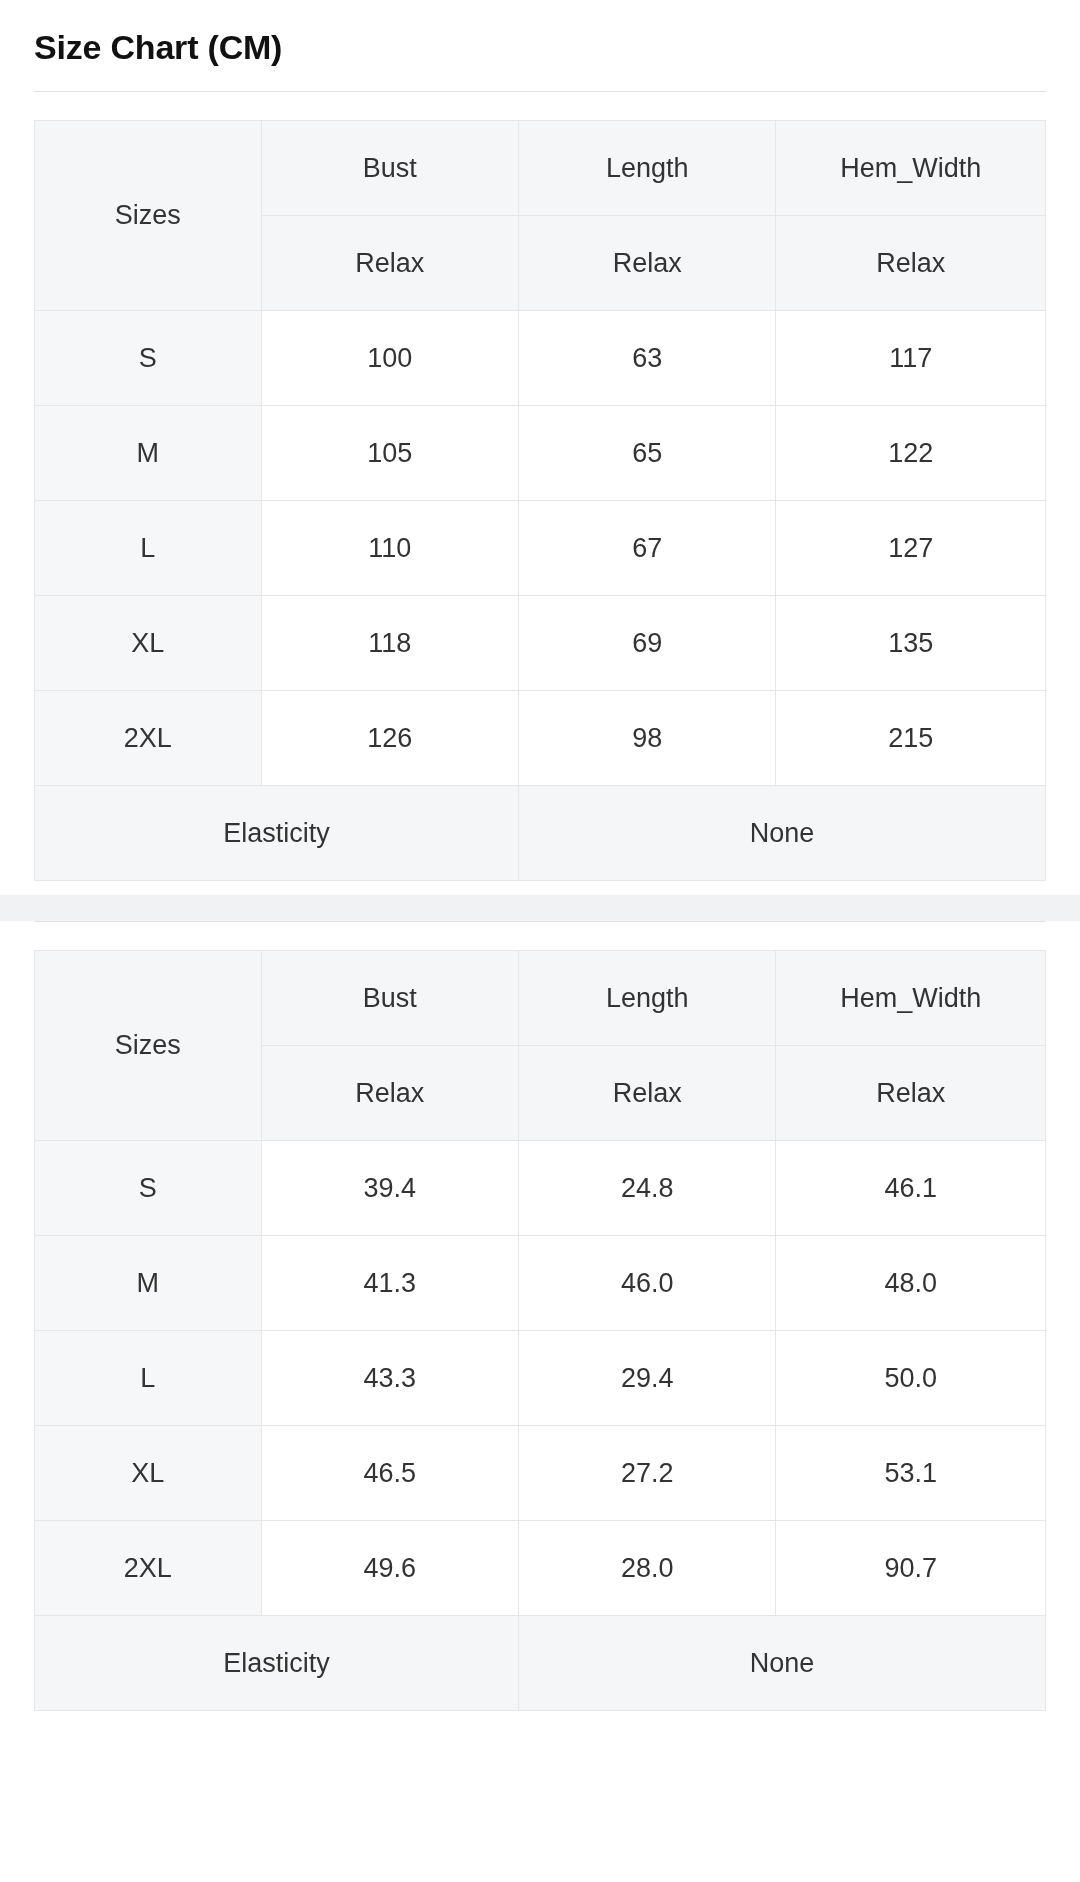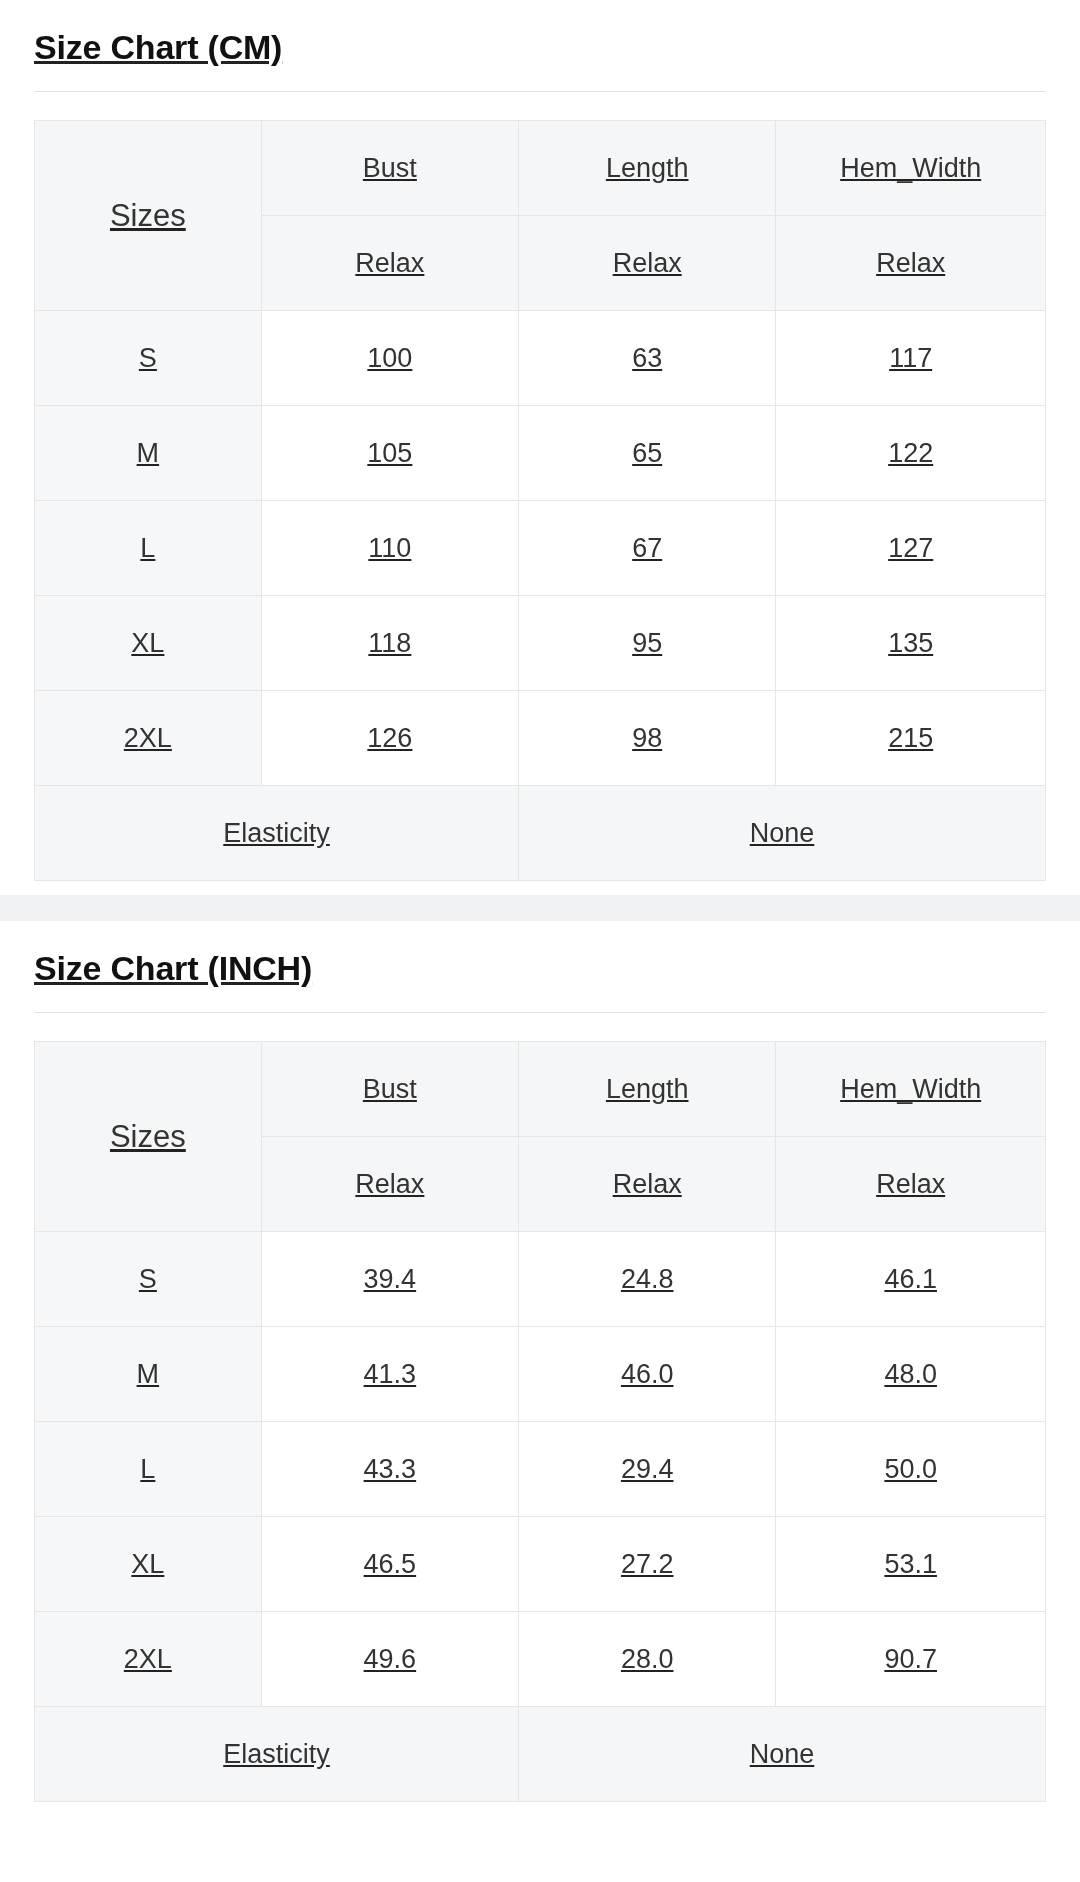--- a/index.html
+++ b/index.html
@@ -9,21 +9,20 @@
   }
   body {
     width: 1080px;
     font-family: "Liberation Sans", sans-serif;
     color: #222222;
     -webkit-font-smoothing: antialiased;
   }
   .page {
     width: 1080px;
     box-sizing: border-box;
-    text-decoration: underline;
   }
   .section {
     padding: 0 34px;
     box-sizing: border-box;
   }
   .section-title {
     font-size: 34px;
     font-weight: bold;
     color: #111111;
     letter-spacing: -0.2px;
@@ -50,21 +49,21 @@
     padding: 0 16px;
     background: #ffffff;
     font-weight: normal;
     margin-top: 13px;
   }
   table.size-table td.head {
     background: #f5f6f7;
   }
   table.size-table td.sizes-cell {
     background: #f5f6f7;
-    font-size: 31px;
+    font-size: 27px;
   }
   table.size-table td.size-label {
     background: #f6f7f8;
   }
   table.size-table td.elasticity-label,
   table.size-table td.elasticity-value {
     background: #f5f6f7;
   }
   .gap {
     height: 26px;
@@ -118,42 +117,41 @@
         </tr>
         <tr>
           <td class="size-label">L</td>
           <td>110</td>
           <td>67</td>
           <td>127</td>
         </tr>
         <tr>
           <td class="size-label">XL</td>
           <td>118</td>
-          <td>95</td>
+          <td>69</td>
           <td>135</td>
         </tr>
         <tr>
           <td class="size-label">2XL</td>
           <td>126</td>
           <td>98</td>
           <td>215</td>
         </tr>
         <tr>
           <td class="elasticity-label" colspan="2">Elasticity</td>
           <td class="elasticity-value" colspan="2">None</td>
         </tr>
       </tbody>
     </table>
   </div>
 
   <div class="bottom-pad"></div>
   <div class="gap"></div>
 
   <div class="section">
-    <h2 class="section-title">Size Chart (INCH)</h2>
     <div class="title-rule"></div>
 
     <table class="size-table">
       <colgroup>
         <col style="width:18.5%">
         <col style="width:21%">
         <col style="width:21%">
         <col style="width:22%">
       </colgroup>
       <tbody>

